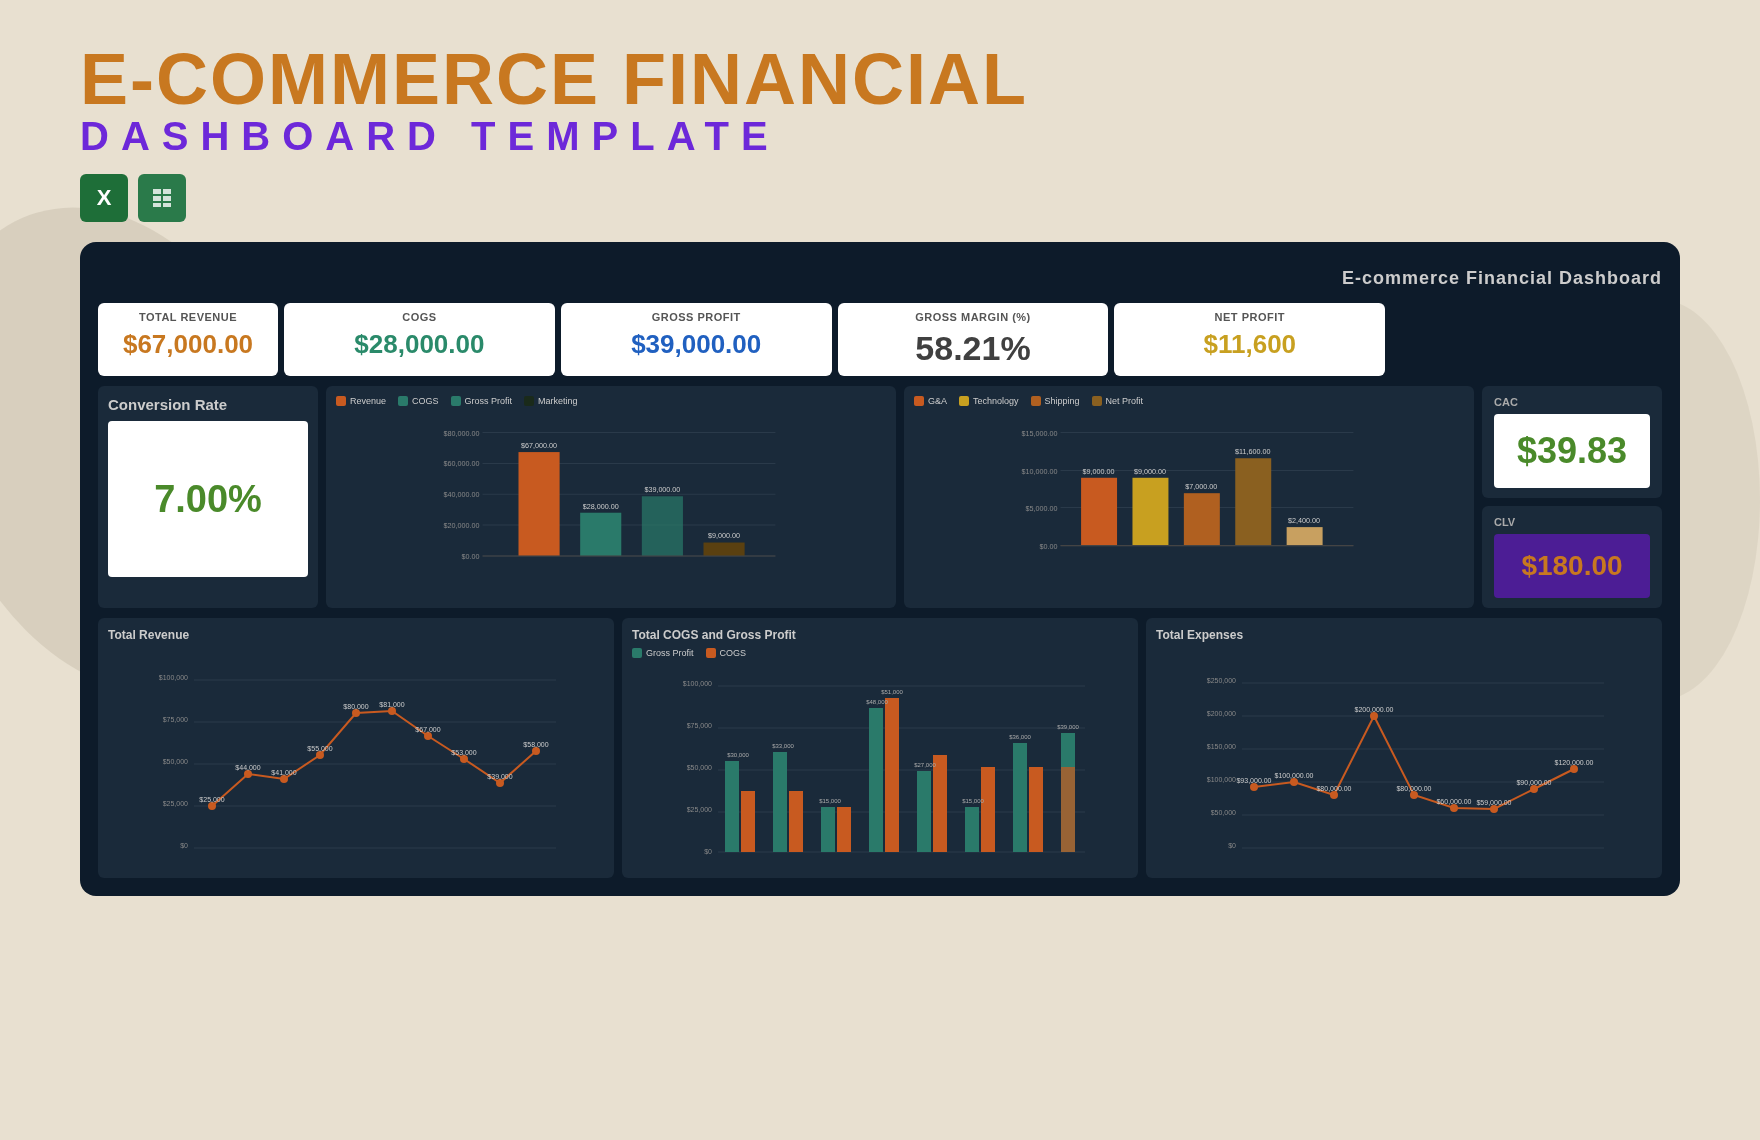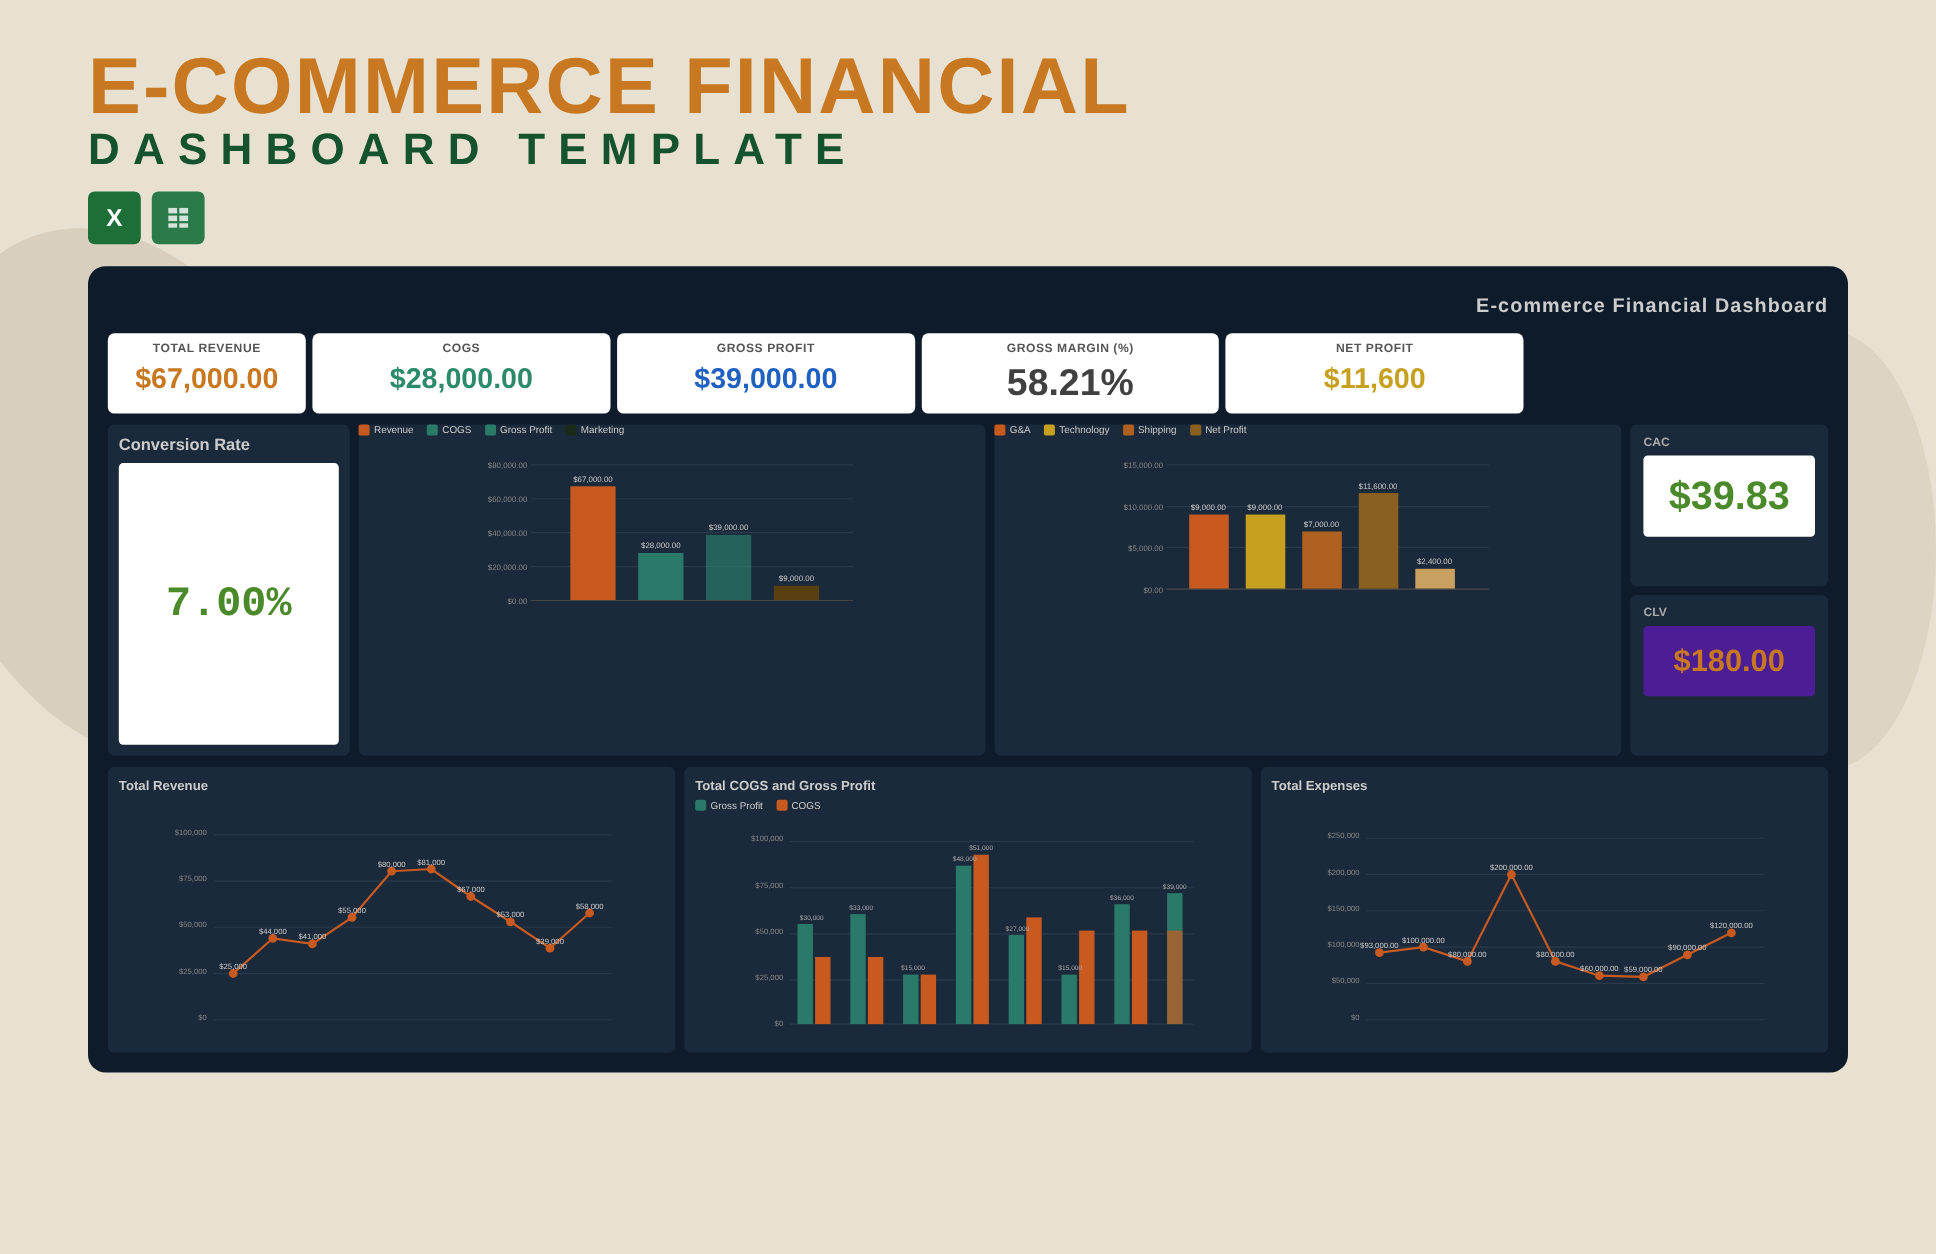--- a/index.html
+++ b/index.html
@@ -49,21 +49,21 @@
       font-size: 72px;
       font-weight: 900;
       color: #c87820;
       letter-spacing: 2px;
       line-height: 1.1;
       text-transform: uppercase;
     }
     .title-sub {
       font-size: 40px;
       font-weight: 700;
-      color: #14532d;
+      color: #6d28d9;
       letter-spacing: 12px;
       text-transform: uppercase;
       margin-top: -5px;
     }
     .subtitle-text {
       font-size: 20px;
       color: #333;
       margin-top: 10px;
       font-style: italic;
     }
@@ -168,36 +168,36 @@
     .conversion-label {
       font-size: 15px;
       font-weight: 700;
       color: #ccc;
       margin-bottom: 8px;
     }
 
     .conversion-inner {
       background: white;
       border-radius: 4px;
-      height: 256px;
+      height: 156px;
       display: flex;
       align-items: center;
       justify-content: center;
-      font-family: Liberation Mono, monospace;
     }
 
     .conversion-rate-value {
       font-size: 38px;
       font-weight: 900;
       color: #4a8a2a;
     }
 
     .chart-card {
       background: #1a2a3a;
       border-radius: 6px;
+      padding: 10px;
     }
 
     .chart-legend {
       display: flex;
       gap: 12px;
       margin-bottom: 6px;
       flex-wrap: wrap;
     }
 
     .legend-item {

